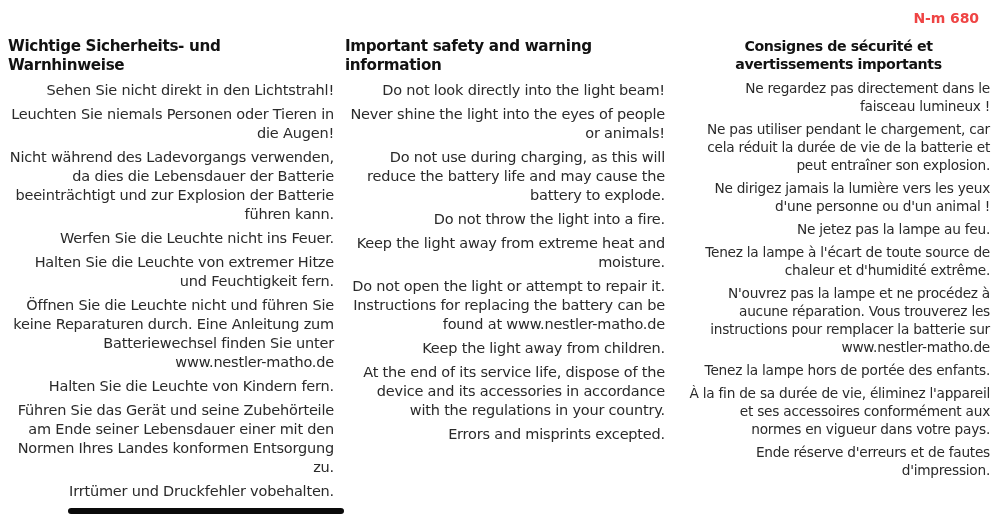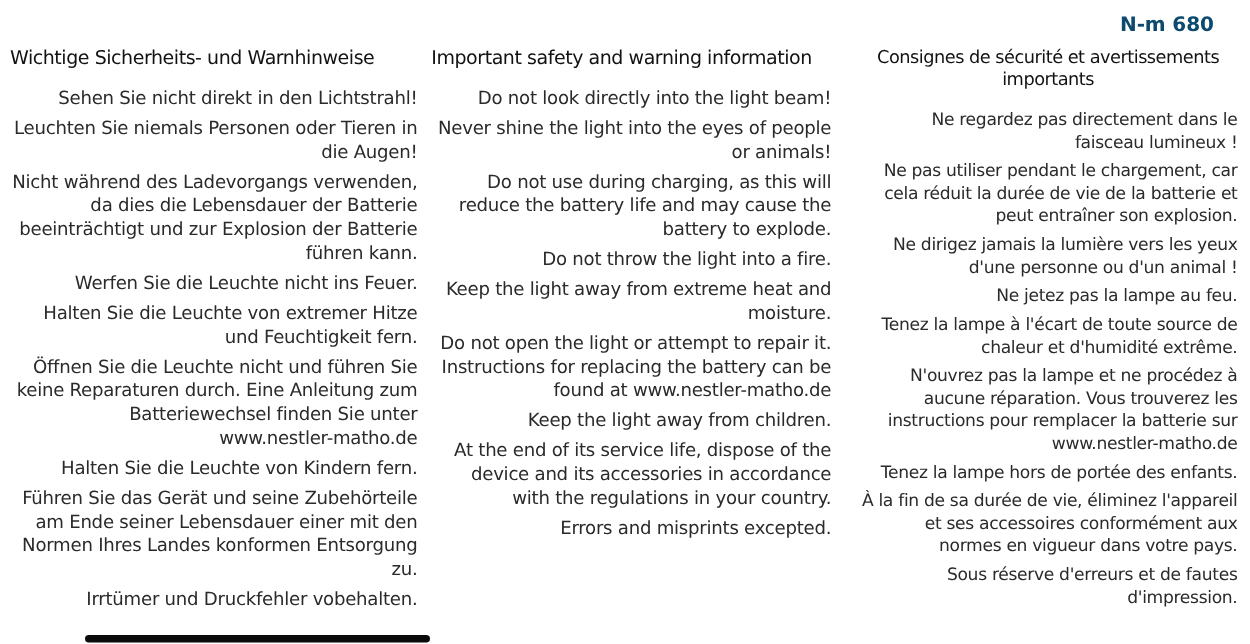--- a/index.html
+++ b/index.html
@@ -12,24 +12,24 @@
     width: 1000px;
     height: 515px;
     background: #ffffff;
     overflow: hidden;
     font-family: "DejaVu Sans", "Liberation Sans", sans-serif;
     color: #2a2a2a;
   }
   .doc-code {
     position: absolute;
     top: 10px;
-    right: 29px;
-    font-size: 16px;
+    right: 21px;
+    font-size: 14px;
     font-weight: 700;
-    color: #0c4a6e;
+    color: #ef4444;
     letter-spacing: -0.1px;
   }
   .col {
     position: absolute;
     top: 37px;
   }
   .col-de {
     left: 8px;
     width: 326px;
     font-size: 14.5px;
@@ -44,23 +44,23 @@
     letter-spacing: -0.2px;
   }
   .col-fr {
     left: 687px;
     width: 303px;
     font-size: 13.7px;
     line-height: 18px;
     letter-spacing: -0.25px;
   }
   .col .heading {
-    font-weight: 400;
+    font-weight: 700;
     color: #121212;
-    margin: 0 0 14px 0;
+    margin: 0 0 6px 0;
   }
   .col-de .heading, .col-en .heading {
     font-size: 15.2px;
     line-height: 19px;
     letter-spacing: -0.35px;
   }
   .col-fr .heading {
     font-size: 14.2px;
     line-height: 18px;
     letter-spacing: -0.4px;
@@ -116,18 +116,18 @@
   <div class="col col-fr">
     <div class="heading">Consignes de sécurité et avertissements importants</div>
     <p>Ne regardez pas directement dans le faisceau lumineux !</p>
     <p>Ne pas utiliser pendant le chargement, car cela réduit la durée de vie de la batterie et peut entraîner son explosion.</p>
     <p>Ne dirigez jamais la lumière vers les yeux d'une personne ou d'un animal !</p>
     <p>Ne jetez pas la lampe au feu.</p>
     <p>Tenez la lampe à l'écart de toute source de chaleur et d'humidité extrême.</p>
     <p>N'ouvrez pas la lampe et ne procédez à aucune réparation. Vous trouverez les instructions pour remplacer la batterie sur www.nestler-matho.de</p>
     <p>Tenez la lampe hors de portée des enfants.</p>
     <p>À la fin de sa durée de vie, éliminez l'appareil et ses accessoires conformément aux normes en vigueur dans votre pays.</p>
-    <p>Sous réserve d'erreurs et de fautes d'impression.</p>
+    <p>Ende réserve d'erreurs et de fautes d'impression.</p>
   </div>
 
   <div class="scrollbar-thumb"></div>
 
 </div>
 
 </body></html>

